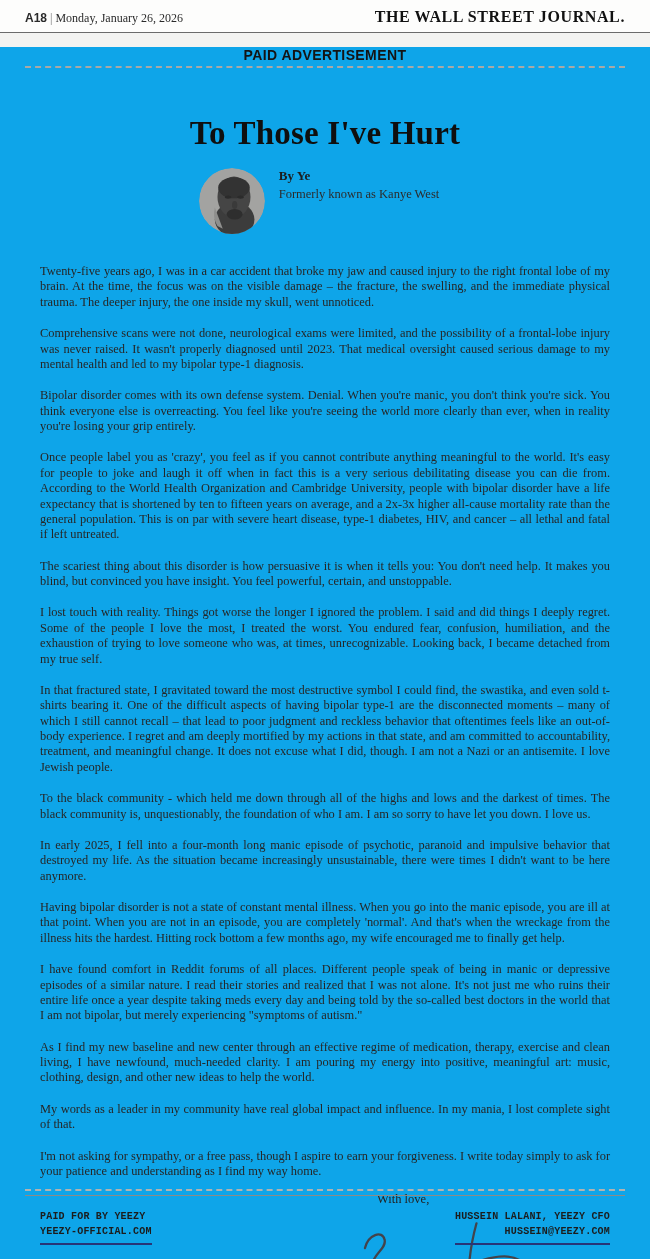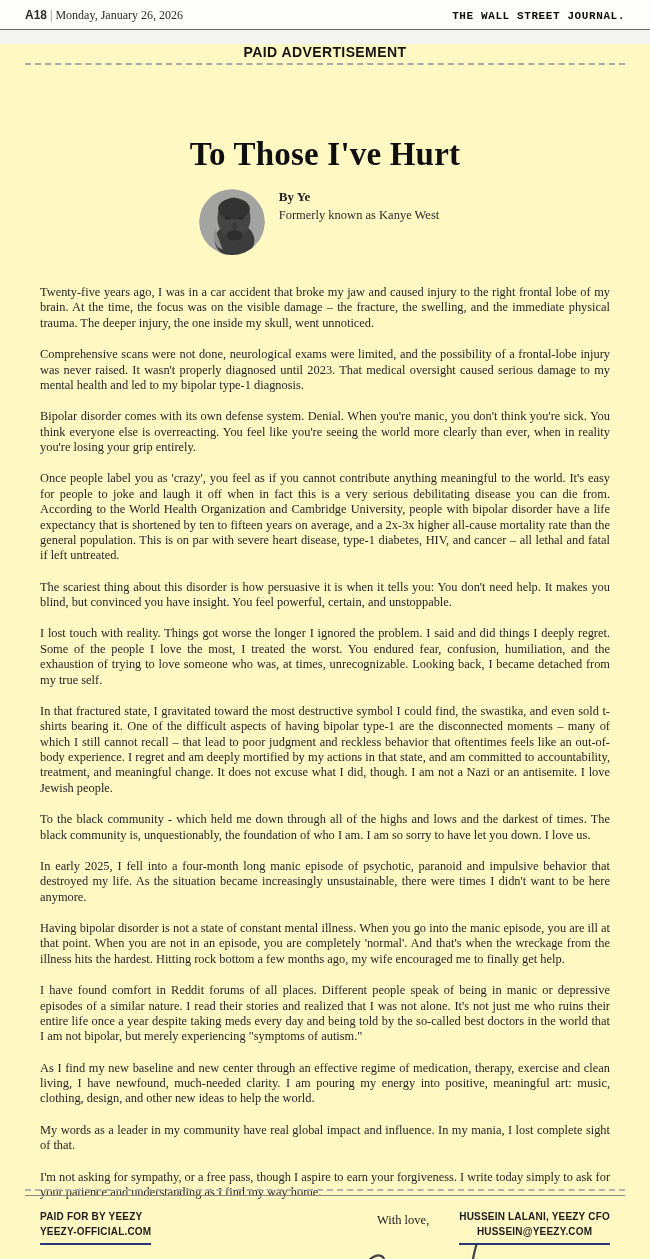--- a/index.html
+++ b/index.html
@@ -5,54 +5,54 @@
   * { margin: 0; padding: 0; box-sizing: border-box; }
   html, body { background: #e9e9e7; }
   body {
     width: 650px; height: 1259px;
     position: relative;
     font-family: "Liberation Serif", serif;
     color: #1d1d1d;
     background: #fbfbfa;
     overflow: hidden;
   }
-  .page { position: absolute; inset: 0; background: #fef9c3; }
+  .page { position: absolute; inset: 0; background: #0ea5e9; }
 
   
   .masthead {
     display: flex; justify-content: space-between; align-items: baseline;
     padding: 8px 25px 6px 25px;
     border-bottom: 1px solid #6b6b6b;
     background: #fdfdfc;
   }
   .masthead-left { font-size: 12px; color: #2a2a2a; }
   .masthead-left .page-num { font-family: "Liberation Sans", sans-serif; font-weight: bold; font-size: 12px; }
   .masthead-left .sep { color: #777; padding: 0 3px; }
   .masthead-right {
-    font-family: Liberation Mono, monospace; font-weight: bold;
-    font-size: 11px; letter-spacing: 0.6px; color: #111;
+    font-family: Liberation Serif, serif; font-weight: bold;
+    font-size: 16px; letter-spacing: 0.6px; color: #111;
   }
   .band { height: 14px; background: #f3f3f1; }
 
   
   .ad-banner { position: relative; height: 24px; }
   .ad-banner .dashline {
     position: absolute; left: 25px; right: 25px; top: 19px;
     border-top: 2px dashed #a9a9a6;
   }
   .ad-banner .ad-label {
     position: absolute; left: 0; right: 0; top: 0;
     text-align: center;
     font-family: "Liberation Sans", sans-serif; font-weight: bold;
     font-size: 14px; letter-spacing: 0.4px; color: #141414;
   }
 
   
   .title {
-    margin-top: 68px;
+    margin-top: 44px;
     text-align: center;
     font-family: "Liberation Serif", serif;
     font-weight: bold; font-size: 33px; color: #0f0f0f;
     letter-spacing: 0.2px;
   }
   .byline {
     margin: 16px auto 0 auto;
     width: fit-content;
     display: flex; align-items: flex-start; gap: 14px;
     transform: translateX(-6px);
@@ -78,26 +78,26 @@
   .signature-wrap svg { width: 100%; height: 100%; }
 
   
   .footer { position: absolute; left: 25px; right: 25px; bottom: 14px; }
   .footer .dashline { border-top: 2px dashed #b3b3b0; }
   .footer .solidline { border-top: 1px solid #8b8b88; margin-top: 4px; }
   .footer-cols {
     margin-top: 14px;
     padding: 0 15px;
     display: flex; justify-content: space-between; align-items: flex-end;
-    font-family: Liberation Sans, sans-serif; font-weight: bold;
+    font-family: Liberation Mono, monospace; font-weight: bold;
     font-size: 10px; letter-spacing: 0.2px; color: #1c1c1c;
   }
   .footer-col { display: inline-block; padding-bottom: 4px; line-height: 1.45; }
   .footer-col.left  { border-bottom: 2px solid #283578; }
-  .footer-col.right { border-bottom: 2px solid #283578; text-align: center; }
+  .footer-col.right { border-bottom: 2px solid #283578; text-align: right; }
 </style>
 </head>
 <body>
 
 <div class="page">
 
   <div class="masthead">
     <div class="masthead-left">
       <span class="page-num">A18</span><span class="sep">|</span><span>Monday, January 26, 2026</span>
     </div>

